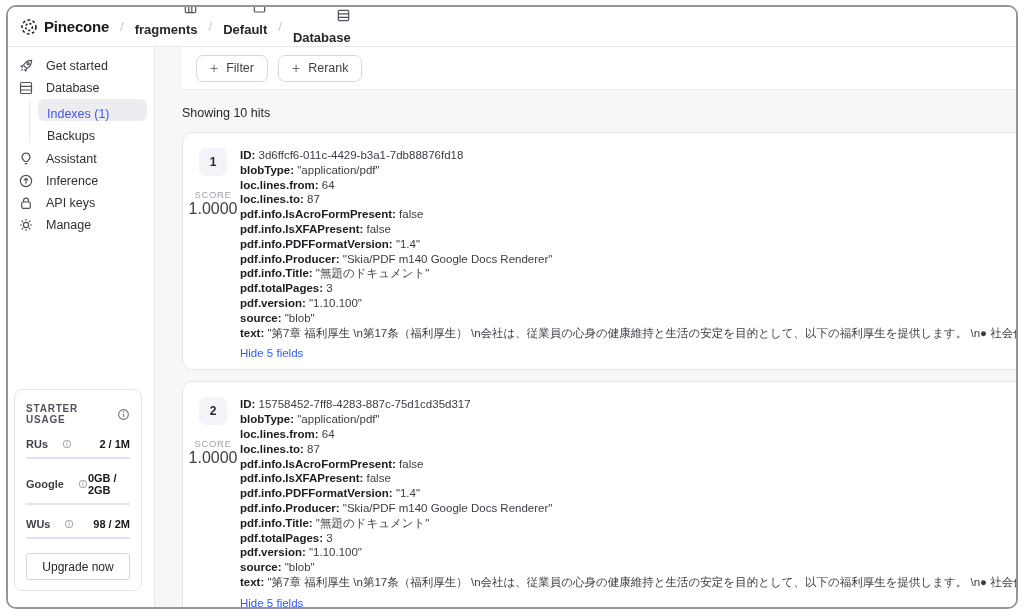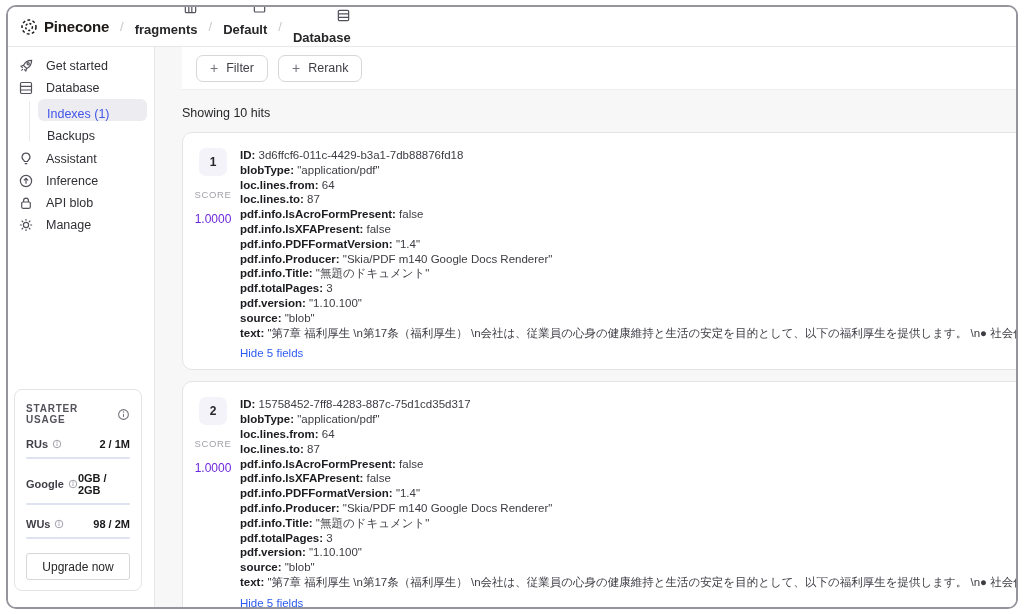--- a/index.html
+++ b/index.html
@@ -53,21 +53,21 @@
   
   .usage {
     position: absolute; left: 6px; right: 12px; bottom: 16px;
     border: 1px solid #e4e4e7; border-radius: 8px; background: #fff;
     padding: 13px 11px 10px;
   }
   .usage-head { display: flex; align-items: center; justify-content: space-between; }
   .usage-title { font-size: 10px; font-weight: 700; letter-spacing: 0.8px; color: #52525b; }
   .usage-row { margin-top: 13px; }
   .usage-row-line { display: flex; align-items: center; justify-content: space-between; }
-  .usage-label { font-size: 11px; font-weight: 700; color: #3f3f46; display: flex; align-items: center; gap: 4px; }
+  .usage-label { font-size: 11px; font-weight: 700; color: #3f3f46; display: flex; align-items: center; gap: 14px; }
   .usage-value { font-size: 11px; font-weight: 700; color: #18181b; }
   .usage-track { height: 2px; border-radius: 2px; background: #dfe3f1; margin-top: 7px; }
   .upgrade-btn {
     margin-top: 14px; width: 100%; height: 27px; border: 1px solid #d6d6db;
     border-radius: 3px; background: #fff; font-family: inherit;
     font-size: 12px; font-weight: 500; color: #27272a; cursor: pointer;
   }
 
   
   .main { flex: 1; background: #f7f7f8; position: relative; overflow: hidden; }
@@ -89,21 +89,21 @@
     background: #fff; border: 1px solid #e4e4e7; border-radius: 10px;
     margin-bottom: 11px; display: flex; padding: 14px 16px 10px 15px; width: 1100px;
   }
   .hit-left { width: 30px; flex: 0 0 30px; display: flex; flex-direction: column; align-items: center; padding-top: 1px; }
   .rank-badge {
     width: 28px; height: 28px; border-radius: 7px; background: #f3f3f9;
     display: flex; align-items: center; justify-content: center;
     font-size: 12px; font-weight: 600; color: #27272a;
   }
   .score-label { margin-top: 13px; font-size: 9.5px; font-weight: 500; letter-spacing: 0.6px; color: #a1a1aa; white-space: nowrap; }
-  .score-value { margin-top: 12px; font-size: 12px; color: #6d28d9; white-space: nowrap; }
+  .score-value { margin-top: 0; font-size: 16px; color: #404040; white-space: nowrap; }
   .hit-fields { margin-left: 12px; flex: 1; min-width: 0; padding-top: 1px; }
   .field-row { font-size: 11.5px; line-height: 14.8px; color: #3c3c43; white-space: nowrap; overflow: hidden; }
   .field-row .fk { font-weight: 700; color: #1b1b20; }
   .hide-link { margin-top: 7px; font-size: 11.5px; font-weight: 500; color: #2e5cf0; cursor: pointer; }
 
   svg { display: block; }
 </style>
 </head>
 <body>
 
@@ -212,21 +212,21 @@
         </span>
         <span>Inference</span>
       </div>
       <div class="nav-item">
         <span class="icon">
           <svg width="16" height="16" viewBox="0 0 16 16" fill="none" stroke="#52525b" stroke-width="1.2">
             <rect x="3.7" y="7" width="8.6" height="6.3" rx="1.2"></rect>
             <path d="M5.6 7V5.5a2.4 2.4 0 0 1 4.8 0V7"></path>
           </svg>
         </span>
-        <span>API blob</span>
+        <span>API keys</span>
       </div>
       <div class="nav-item">
         <span class="icon">
           <svg width="16" height="16" viewBox="0 0 16 16" fill="none" stroke="#52525b" stroke-width="1.2">
             <circle cx="8" cy="8" r="2.6"></circle>
             <path d="M8 1.9v1.9M8 12.2v1.9M1.9 8h1.9M12.2 8h1.9M3.7 3.7l1.3 1.3M11 11l1.3 1.3M12.3 3.7L11 5M5 11l-1.3 1.3"></path>
           </svg>
         </span>
         <span>Manage</span>
       </div>

